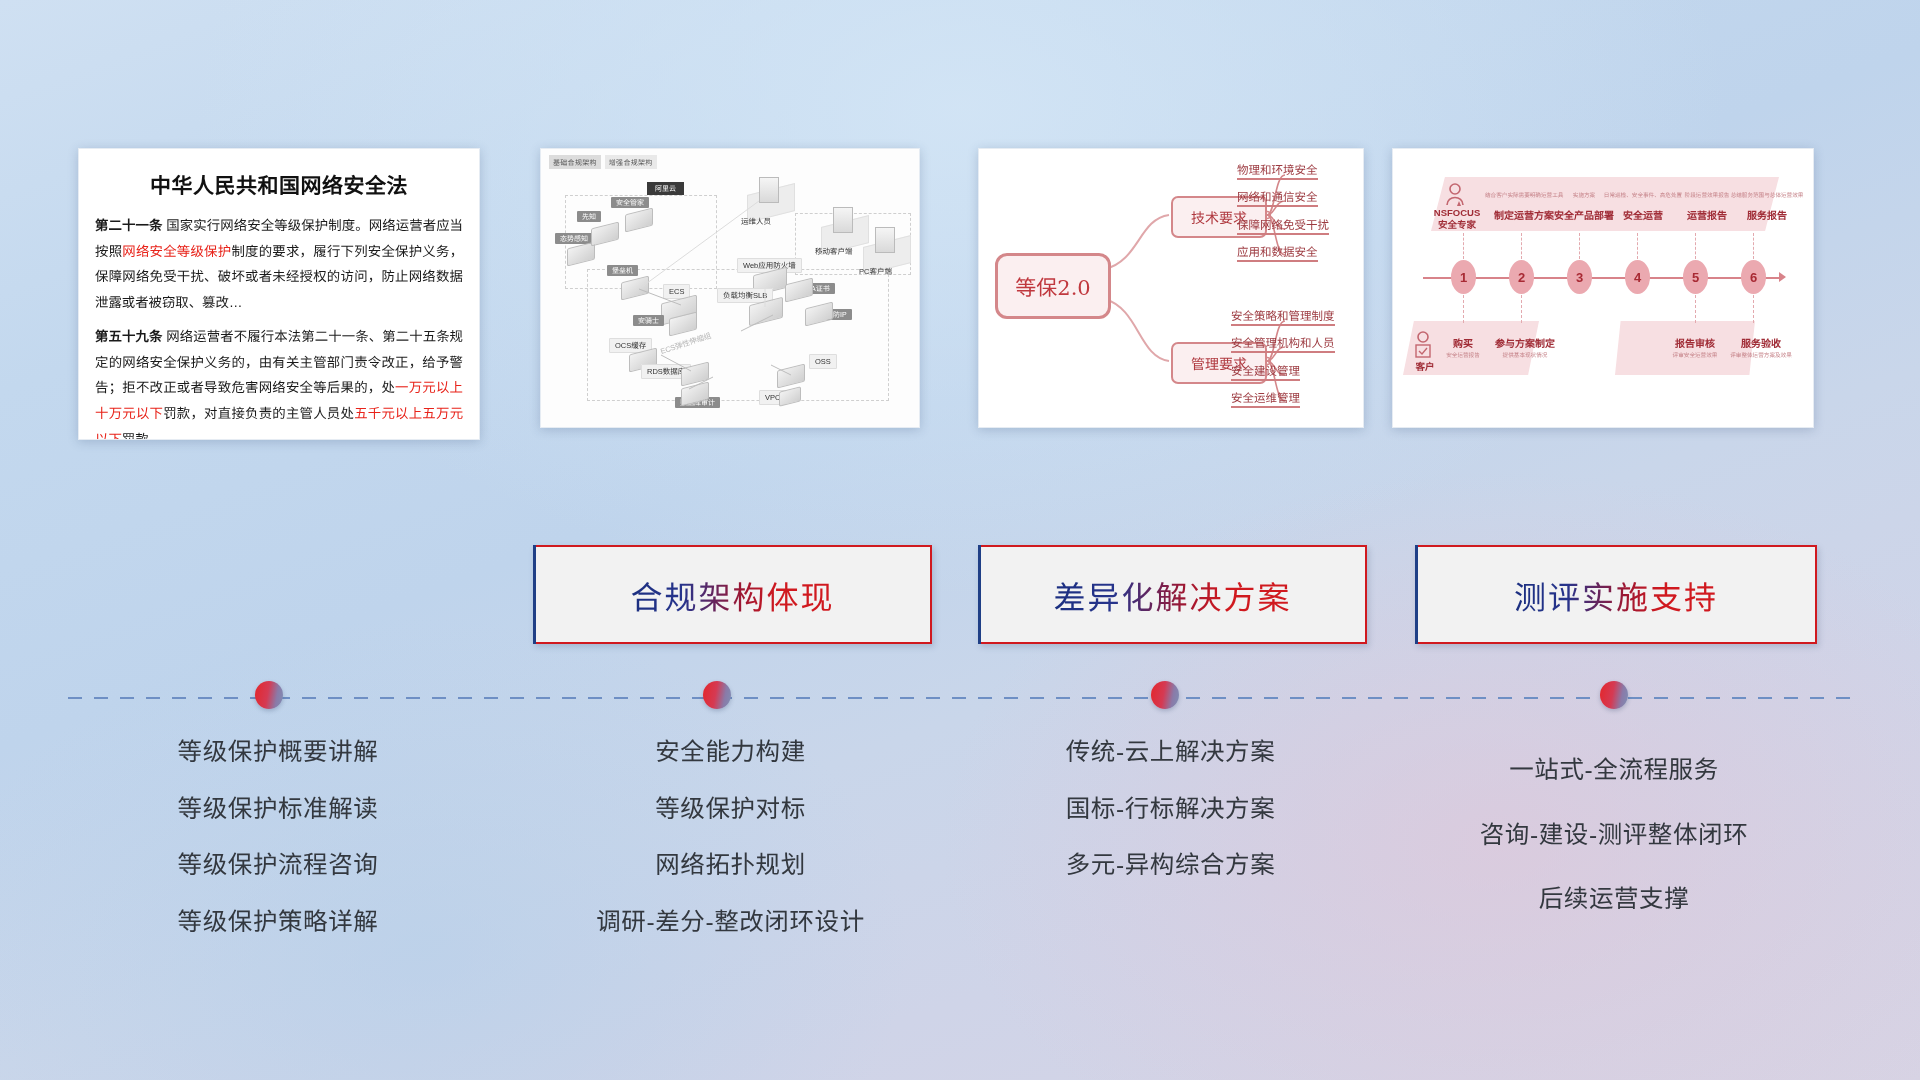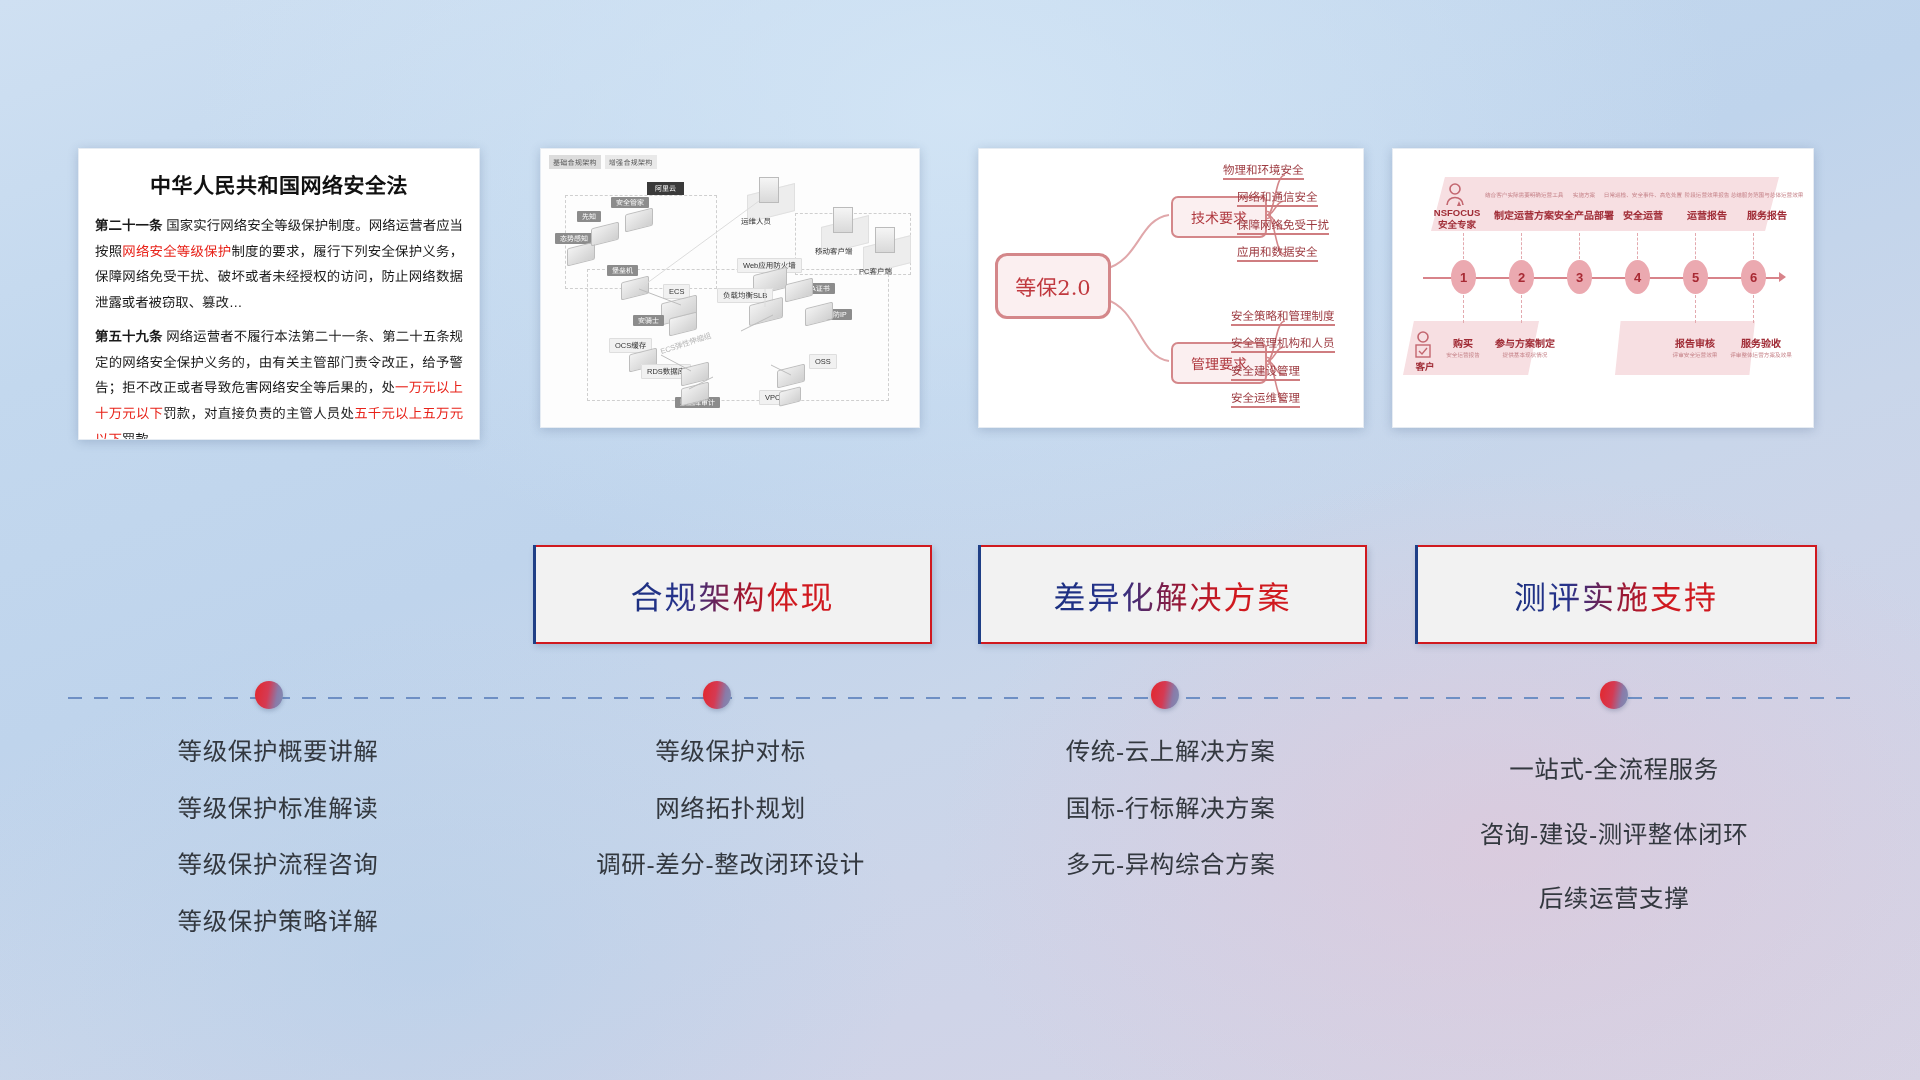--- a/index.html
+++ b/index.html
@@ -250,21 +250,21 @@
           <circle cx="288" cy="212" r="3.5" stroke="#d4878a" stroke-width="1.4" fill="#fff"></circle>
           <path d="M288 212 C 296 212, 296 172, 306 172" stroke="#d4878a" stroke-width="1.6" fill="none"></path>
           <path d="M288 212 C 296 212, 296 198, 306 198" stroke="#d4878a" stroke-width="1.6" fill="none"></path>
           <path d="M288 212 C 296 212, 296 226, 306 226" stroke="#d4878a" stroke-width="1.6" fill="none"></path>
           <path d="M288 212 C 296 212, 296 252, 306 252" stroke="#d4878a" stroke-width="1.6" fill="none"></path>
         </svg>
 
         <div class="m-root">等保2.0</div>
 
         <div class="m-branch" style="left:192px;top:47px;">技术要求</div>
-        <div class="m-leaf" style="left:244px;top:12px;">物理和环境安全</div>
+        <div class="m-leaf" style="left:258px;top:12px;">物理和环境安全</div>
         <div class="m-leaf" style="left:258px;top:39px;">网络和通信安全</div>
         <div class="m-leaf" style="left:258px;top:67px;">保障网络免受干扰</div>
         <div class="m-leaf" style="left:258px;top:94px;">应用和数据安全</div>
 
         <div class="m-branch" style="left:192px;top:193px;">管理要求</div>
         <div class="m-leaf" style="left:252px;top:158px;">安全策略和管理制度</div>
         <div class="m-leaf" style="left:252px;top:185px;">安全管理机构和人员</div>
         <div class="m-leaf" style="left:252px;top:213px;">安全建设管理</div>
         <div class="m-leaf" style="left:252px;top:240px;">安全运维管理</div>
       </div>
@@ -356,20 +356,21 @@
   </div>
 
   <div class="lists">
     <div class="col l1">
       <div class="li">等级保护概要讲解</div>
       <div class="li">等级保护标准解读</div>
       <div class="li">等级保护流程咨询</div>
       <div class="li">等级保护策略详解</div>
     </div>
     <div class="col l2">
+      <div class="li">安全能力构建</div>
       <div class="li">等级保护对标</div>
       <div class="li">网络拓扑规划</div>
       <div class="li">调研-差分-整改闭环设计</div>
     </div>
     <div class="col l3">
       <div class="li">传统-云上解决方案</div>
       <div class="li">国标-行标解决方案</div>
       <div class="li">多元-异构综合方案</div>
     </div>
     <div class="col l4">

